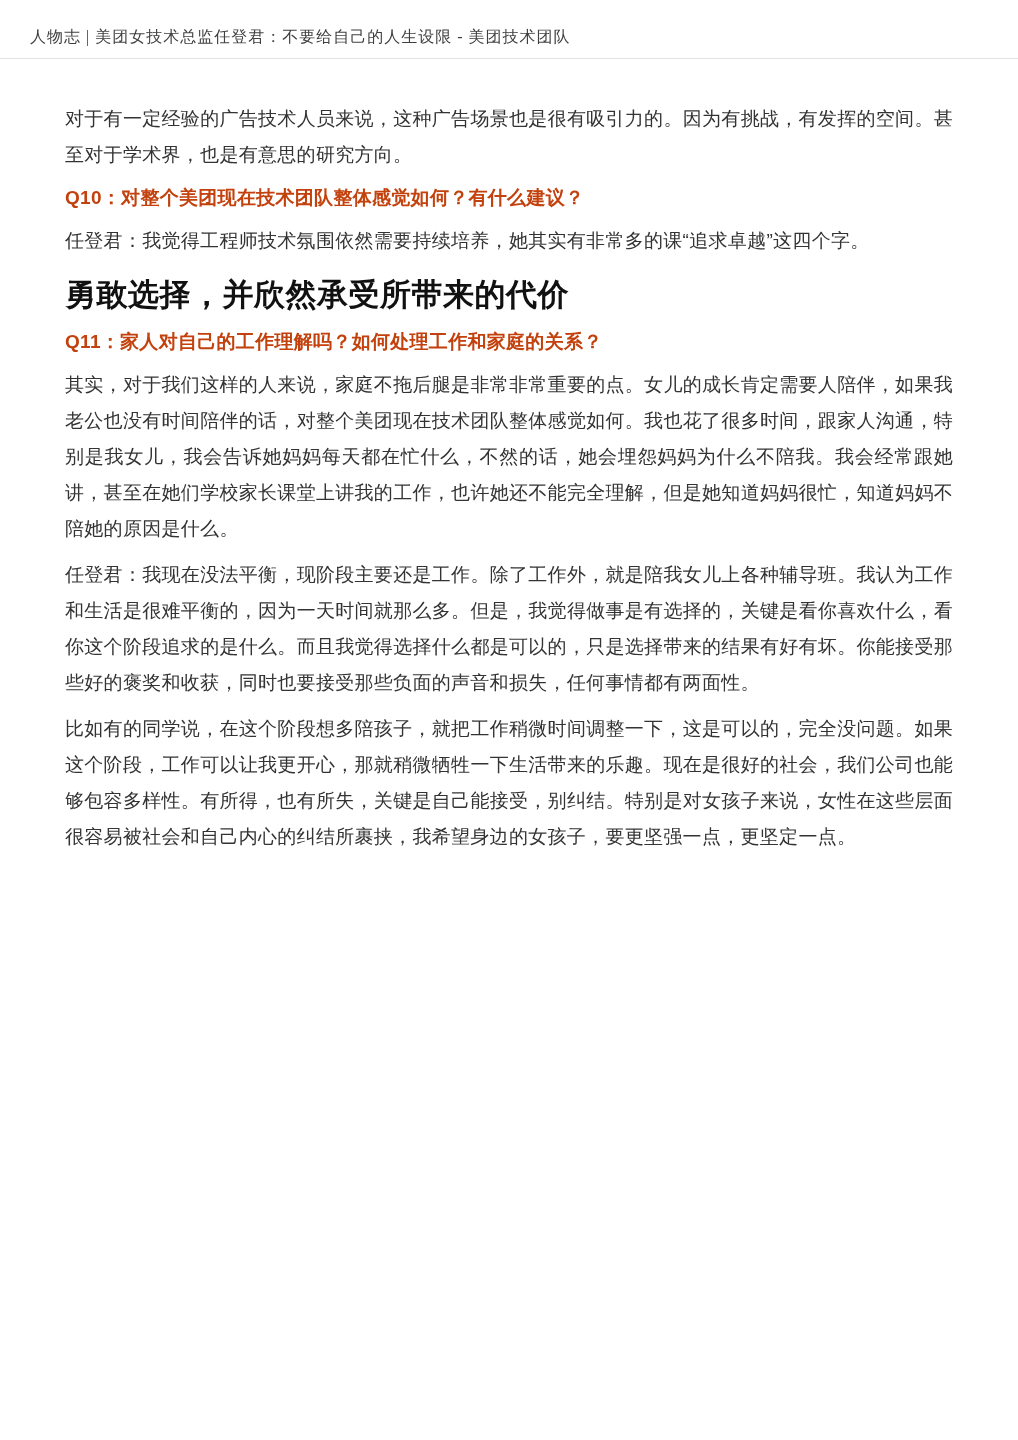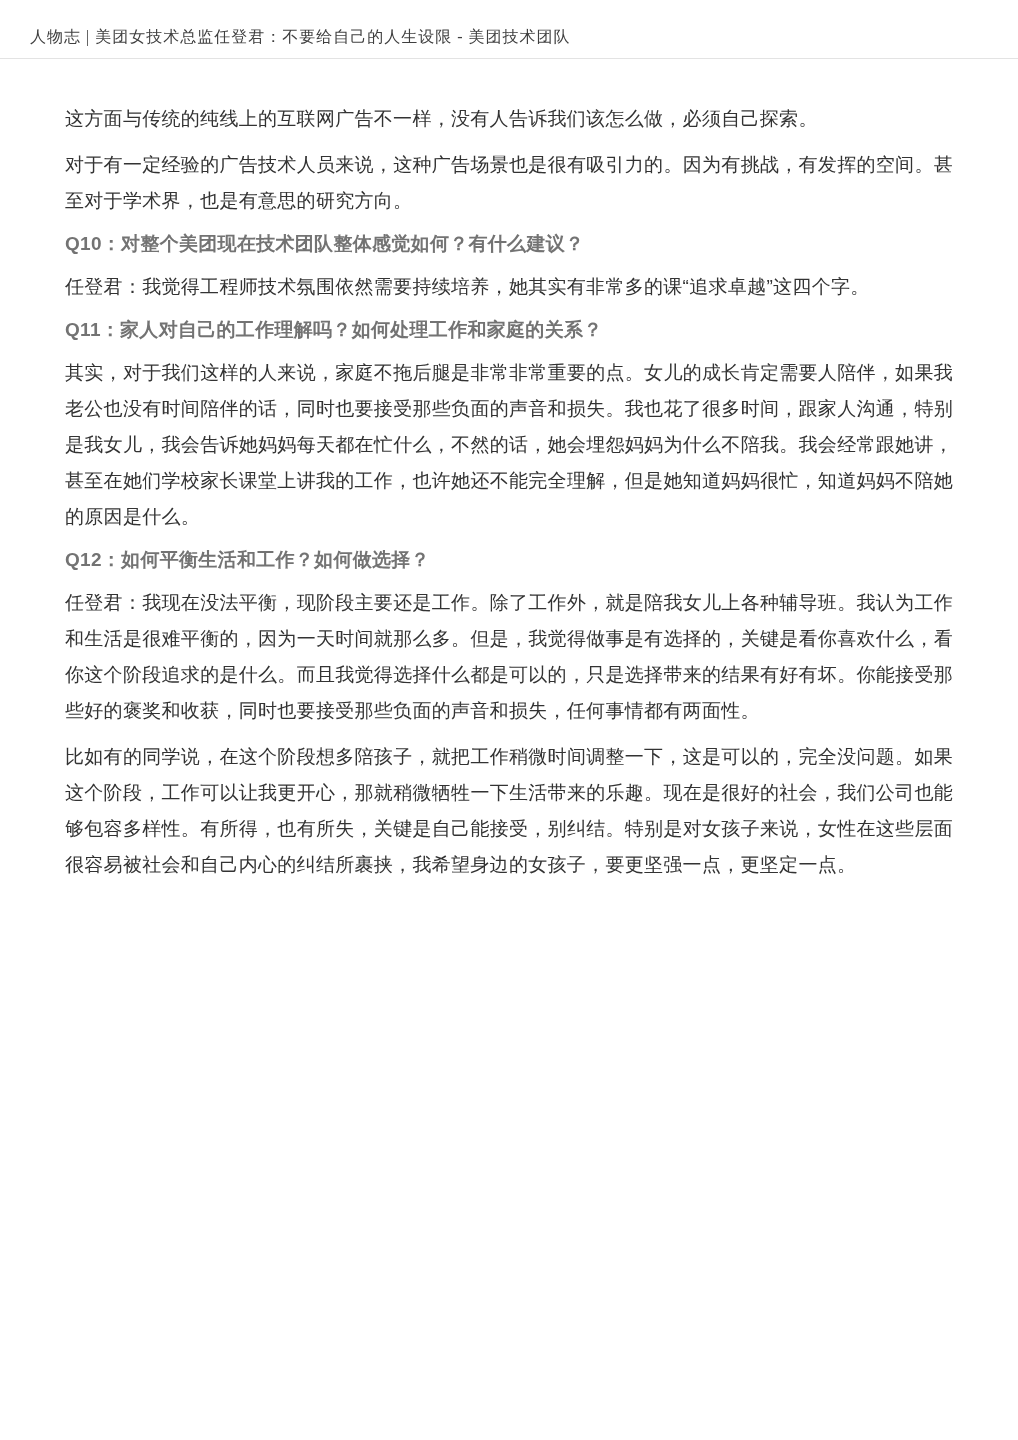--- a/index.html
+++ b/index.html
@@ -32,43 +32,42 @@
     letter-spacing: 0.3px;
     color: #333333;
     text-align: justify;
     margin: 0 0 10px;
     font-weight: 400;
   }
   .q {
     font-size: 19px;
     line-height: 26px;
     letter-spacing: 0.3px;
-    color: #737373;
+    color: #c2410c;
     font-weight: 700;
     margin: 12px 0 12px;
   }
   .section {
     font-size: 31px;
     line-height: 44px;
     letter-spacing: 0.5px;
     color: #111111;
     font-weight: 700;
     margin: 14px 0 6px;
   }
 </style>
 </head>
 <body>
 
 <header class="page-header">
   <span class="title">人物志 | 美团女技术总监任登君：不要给自己的人生设限 - 美团技术团队</span>
 </header>
 
 <main class="article-body">
-    <p class="para">这方面与传统的纯线上的互联网广告不一样，没有人告诉我们该怎么做，必须自己探索。</p>
     <p class="para">对于有一定经验的广告技术人员来说，这种广告场景也是很有吸引力的。因为有挑战，有发挥的空间。甚至对于学术界，也是有意思的研究方向。</p>
     <h3 class="q">Q10：对整个美团现在技术团队整体感觉如何？有什么建议？</h3>
     <p class="para">任登君：我觉得工程师技术氛围依然需要持续培养，她其实有非常多的课“追求卓越”这四个字。</p>
+    <h2 class="section">勇敢选择，并欣然承受所带来的代价</h2>
     <h3 class="q">Q11：家人对自己的工作理解吗？如何处理工作和家庭的关系？</h3>
-    <p class="para">其实，对于我们这样的人来说，家庭不拖后腿是非常非常重要的点。女儿的成长肯定需要人陪伴，如果我老公也没有时间陪伴的话，同时也要接受那些负面的声音和损失。我也花了很多时间，跟家人沟通，特别是我女儿，我会告诉她妈妈每天都在忙什么，不然的话，她会埋怨妈妈为什么不陪我。我会经常跟她讲，甚至在她们学校家长课堂上讲我的工作，也许她还不能完全理解，但是她知道妈妈很忙，知道妈妈不陪她的原因是什么。</p>
-    <h3 class="q">Q12：如何平衡生活和工作？如何做选择？</h3>
+    <p class="para">其实，对于我们这样的人来说，家庭不拖后腿是非常非常重要的点。女儿的成长肯定需要人陪伴，如果我老公也没有时间陪伴的话，对整个美团现在技术团队整体感觉如何。我也花了很多时间，跟家人沟通，特别是我女儿，我会告诉她妈妈每天都在忙什么，不然的话，她会埋怨妈妈为什么不陪我。我会经常跟她讲，甚至在她们学校家长课堂上讲我的工作，也许她还不能完全理解，但是她知道妈妈很忙，知道妈妈不陪她的原因是什么。</p>
     <p class="para">任登君：我现在没法平衡，现阶段主要还是工作。除了工作外，就是陪我女儿上各种辅导班。我认为工作和生活是很难平衡的，因为一天时间就那么多。但是，我觉得做事是有选择的，关键是看你喜欢什么，看你这个阶段追求的是什么。而且我觉得选择什么都是可以的，只是选择带来的结果有好有坏。你能接受那些好的褒奖和收获，同时也要接受那些负面的声音和损失，任何事情都有两面性。</p>
     <p class="para">比如有的同学说，在这个阶段想多陪孩子，就把工作稍微时间调整一下，这是可以的，完全没问题。如果这个阶段，工作可以让我更开心，那就稍微牺牲一下生活带来的乐趣。现在是很好的社会，我们公司也能够包容多样性。有所得，也有所失，关键是自己能接受，别纠结。特别是对女孩子来说，女性在这些层面很容易被社会和自己内心的纠结所裹挟，我希望身边的女孩子，要更坚强一点，更坚定一点。</p>
   </main>
 
 </body></html>

